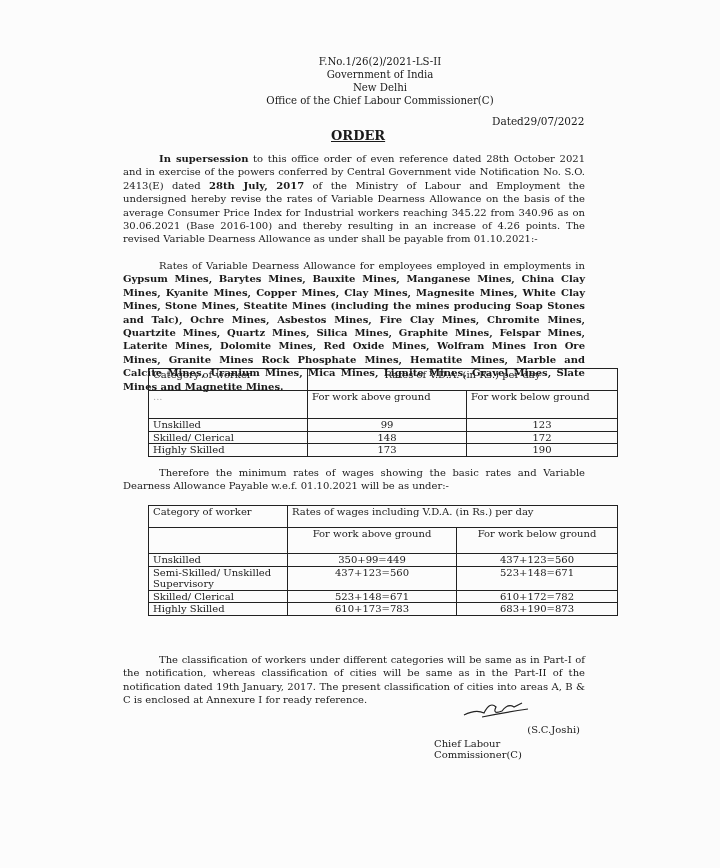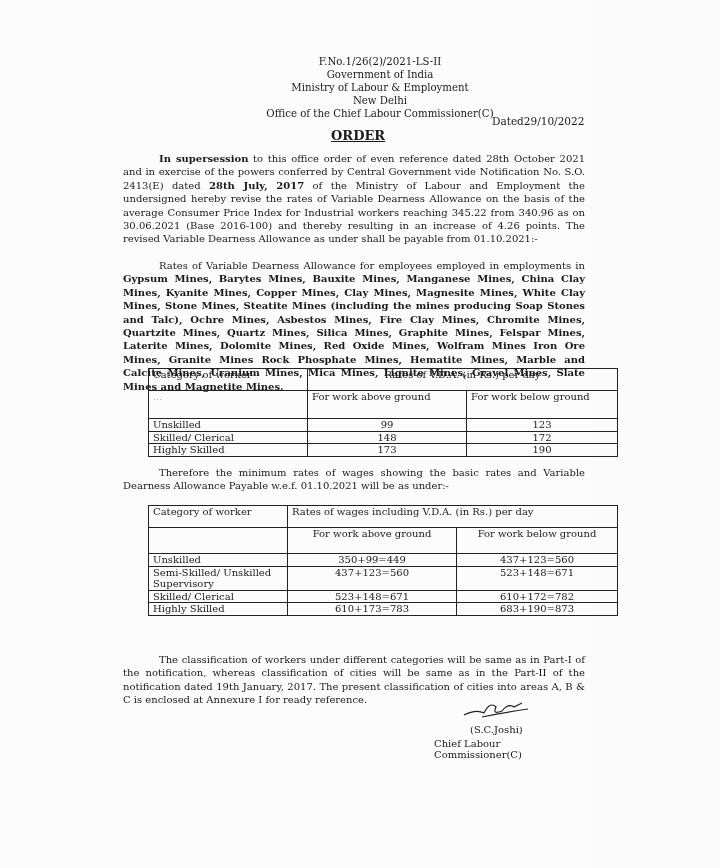--- a/index.html
+++ b/index.html
@@ -11,38 +11,37 @@
   .dated { position:absolute; left:492px; top:115px; font-size:10.5px; }
   .order { position:absolute; left:331px; top:128px; font-size:13px; font-weight:bold; text-decoration:underline; }
   .para { position:absolute; left:123px; width:462px; font-size:10px; line-height:13.4px; text-align:justify; }
   .para .b { font-weight:bold; }
   .ind { display:inline-block; width:36px; }
   .mines { font-weight:bold; }
   table.t { position:absolute; left:118px; width:470px; border-collapse:collapse; font-size:10px;margin-left:30px; }
   table.t td { border:1.3px solid #222; padding:0 4px; vertical-align:top; line-height:11.6px; }
   table.t td.c { text-align:center; }
   .sig { position:absolute; left:462px; top:697px; width:70px; height:24px; }
-  .signame { position:absolute; left:470px; top:724px; font-size:10px; width:110px; text-align:left; }
+  .signame { position:absolute; left:470px; top:724px; font-size:10px; width:110px; text-align:right; }
   .sigtitle { position:absolute; left:434px; top:738px; font-size:10px; }
   .faint { color:#aaa; }
 </style>
 </head>
 <body>
 
 <div class="page">
 
   <div class="hdr" style="top:55px;">
     <div>F.No.1/26(2)/2021-LS-II</div>
     <div>Government of India</div>
-    <div>Ministry of Labour &amp; Employment</div>
     <div>New Delhi</div>
     <div>Office of the Chief Labour Commissioner(C)</div>
   </div>
 
-  <div class="dated">Dated29/10/2022</div>
+  <div class="dated">Dated29/07/2022</div>
   <div class="order">ORDER</div>
 
   <div class="para" style="top:152px;">
     <span class="ind"></span><span class="b">In supersession</span><span> to this office order of even reference dated 28th October 2021 and in exercise of the powers conferred by Central Government vide Notification No. S.O. 2413(E) dated </span><span class="b">28th July, 2017</span><span> of the Ministry of Labour and Employment the undersigned hereby revise the rates of Variable Dearness Allowance on the basis of the average Consumer Price Index for Industrial workers reaching 345.22 from 340.96 as on 30.06.2021 (Base 2016-100) and thereby resulting in an increase of 4.26 points. The revised Variable Dearness Allowance as under shall be payable from 01.10.2021:-</span>
   </div>
 
   <div class="para" style="top:259px;">
     <span class="ind"></span><span>Rates of Variable Dearness Allowance for employees employed in employments in </span><span class="mines">Gypsum Mines, Barytes Mines, Bauxite Mines, Manganese Mines, China Clay Mines, Kyanite Mines, Copper Mines, Clay Mines, Magnesite Mines, White Clay Mines, Stone Mines, Steatite Mines (including the mines producing Soap Stones and Talc), Ochre Mines, Asbestos Mines, Fire Clay Mines, Chromite Mines, Quartzite Mines, Quartz Mines, Silica Mines, Graphite Mines, Felspar Mines, Laterite Mines, Dolomite Mines, Red Oxide Mines, Wolfram Mines Iron Ore Mines, Granite Mines Rock Phosphate Mines, Hematite Mines, Marble and Calcite Mines, Uranium Mines, Mica Mines, Lignite Mines, Gravel Mines, Slate Mines and Magnetite Mines.</span>
   </div>
 

